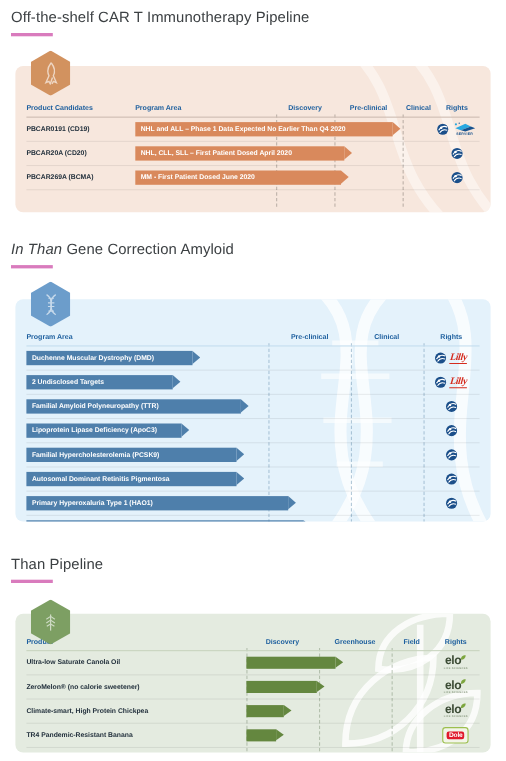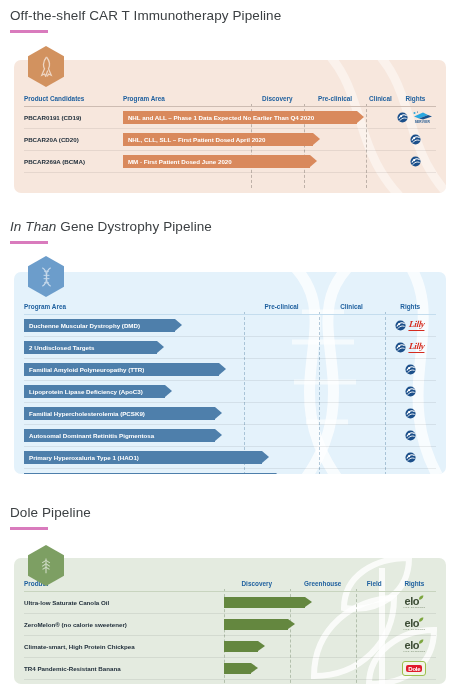--- a/index.html
+++ b/index.html
@@ -310,21 +310,21 @@
     </div>
     <div class="hexbadge car" style="top:-14px;">
       <svg width="19" height="21" viewBox="0 0 24 26">
         <path d="M12 1 C8 6 7 11 9.5 16 L6 24 L9.5 22.5 L11 25.5 L13.5 18" fill="none" stroke="#fff" stroke-width="1.6"></path>
         <path d="M12 1 C16 6 17 11 14.5 16 L18 24 L14.5 22.5 L13 25.5" fill="none" stroke="#fff" stroke-width="1.6"></path>
       </svg>
     </div>
   </div>
 
   <div style="position:absolute; left:10px; top:219px;">
-    <div class="sec-title"><span class="ital">In Than</span> <span>Gene Dystrophy Pipeline</span></div>
+    <div class="sec-title"><span class="ital">In Than</span> <span>Gene Correction Amyloid</span></div>
     <div class="rule"></div>
   </div>
 
   <div class="panel gene" style="position:absolute; left:14px; top:272px; width:432px; height:202px;">
     <div class="panel-inner">
       <svg class="wm" viewBox="0 0 432 202" preserveAspectRatio="none">
         <g fill="none" stroke="#ffffff" stroke-opacity=".75" stroke-width="11">
           <path d="M270,-15 C345,45 250,115 330,215"></path>
           <path d="M345,-15 C270,45 365,115 285,215"></path>
           <path d="M390,-15 C440,50 370,120 430,215"></path>
@@ -539,21 +539,21 @@
           <line x1="7" y1="5" x2="13" y2="5"></line>
             <line x1="6.5" y1="10" x2="13.5" y2="10"></line>
           <line x1="6.5" y1="14" x2="13.5" y2="14"></line>
             <line x1="7" y1="19" x2="13" y2="19"></line>
         </g>
       </svg>
     </div>
   </div>
 
   <div style="position:absolute; left:10px; top:505px;">
-    <div class="sec-title">Dole Pipeline</div>
+    <div class="sec-title">Than Pipeline</div>
     <div class="rule"></div>
   </div>
 
   <div class="panel food" style="position:absolute; left:14px; top:558px; width:432px; height:126px;">
     <div class="panel-inner">
       <svg class="wm" viewBox="0 0 432 126" preserveAspectRatio="none">
         <g fill="none" stroke="#ffffff" stroke-opacity=".8" stroke-width="6">
           <path d="M300,118 C300,70 340,40 380,40 C380,85 345,118 300,118 Z"></path>
           <path d="M330,50 C330,18 360,0 395,0 C395,35 365,55 330,50 Z"></path>
           <path d="M355,126 C355,95 385,72 420,72 C420,108 392,126 355,126 Z"></path>

